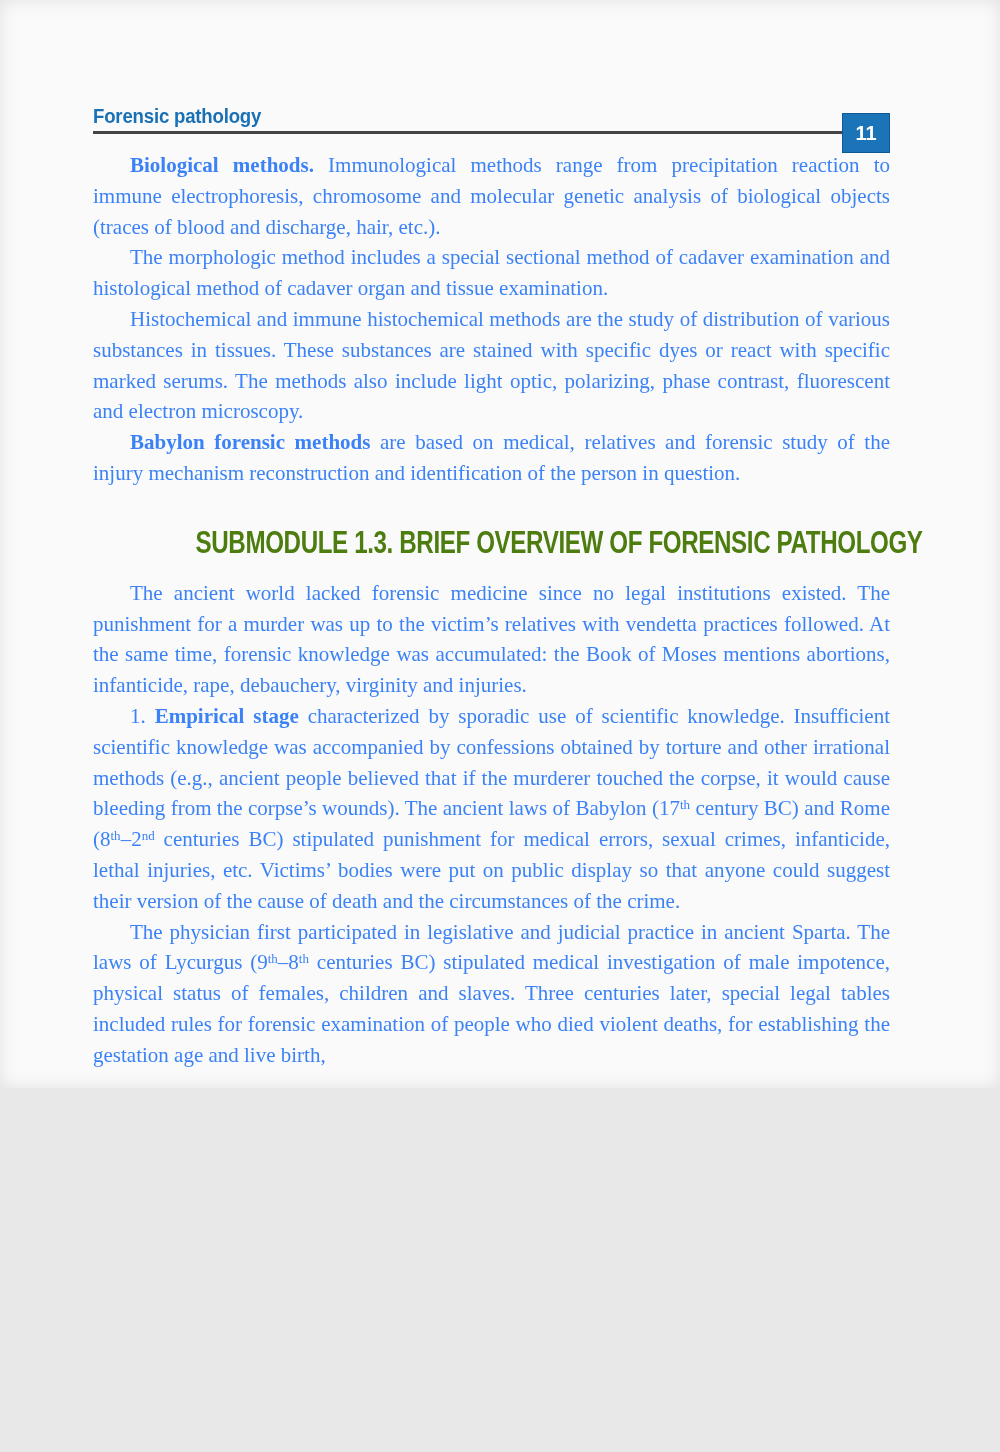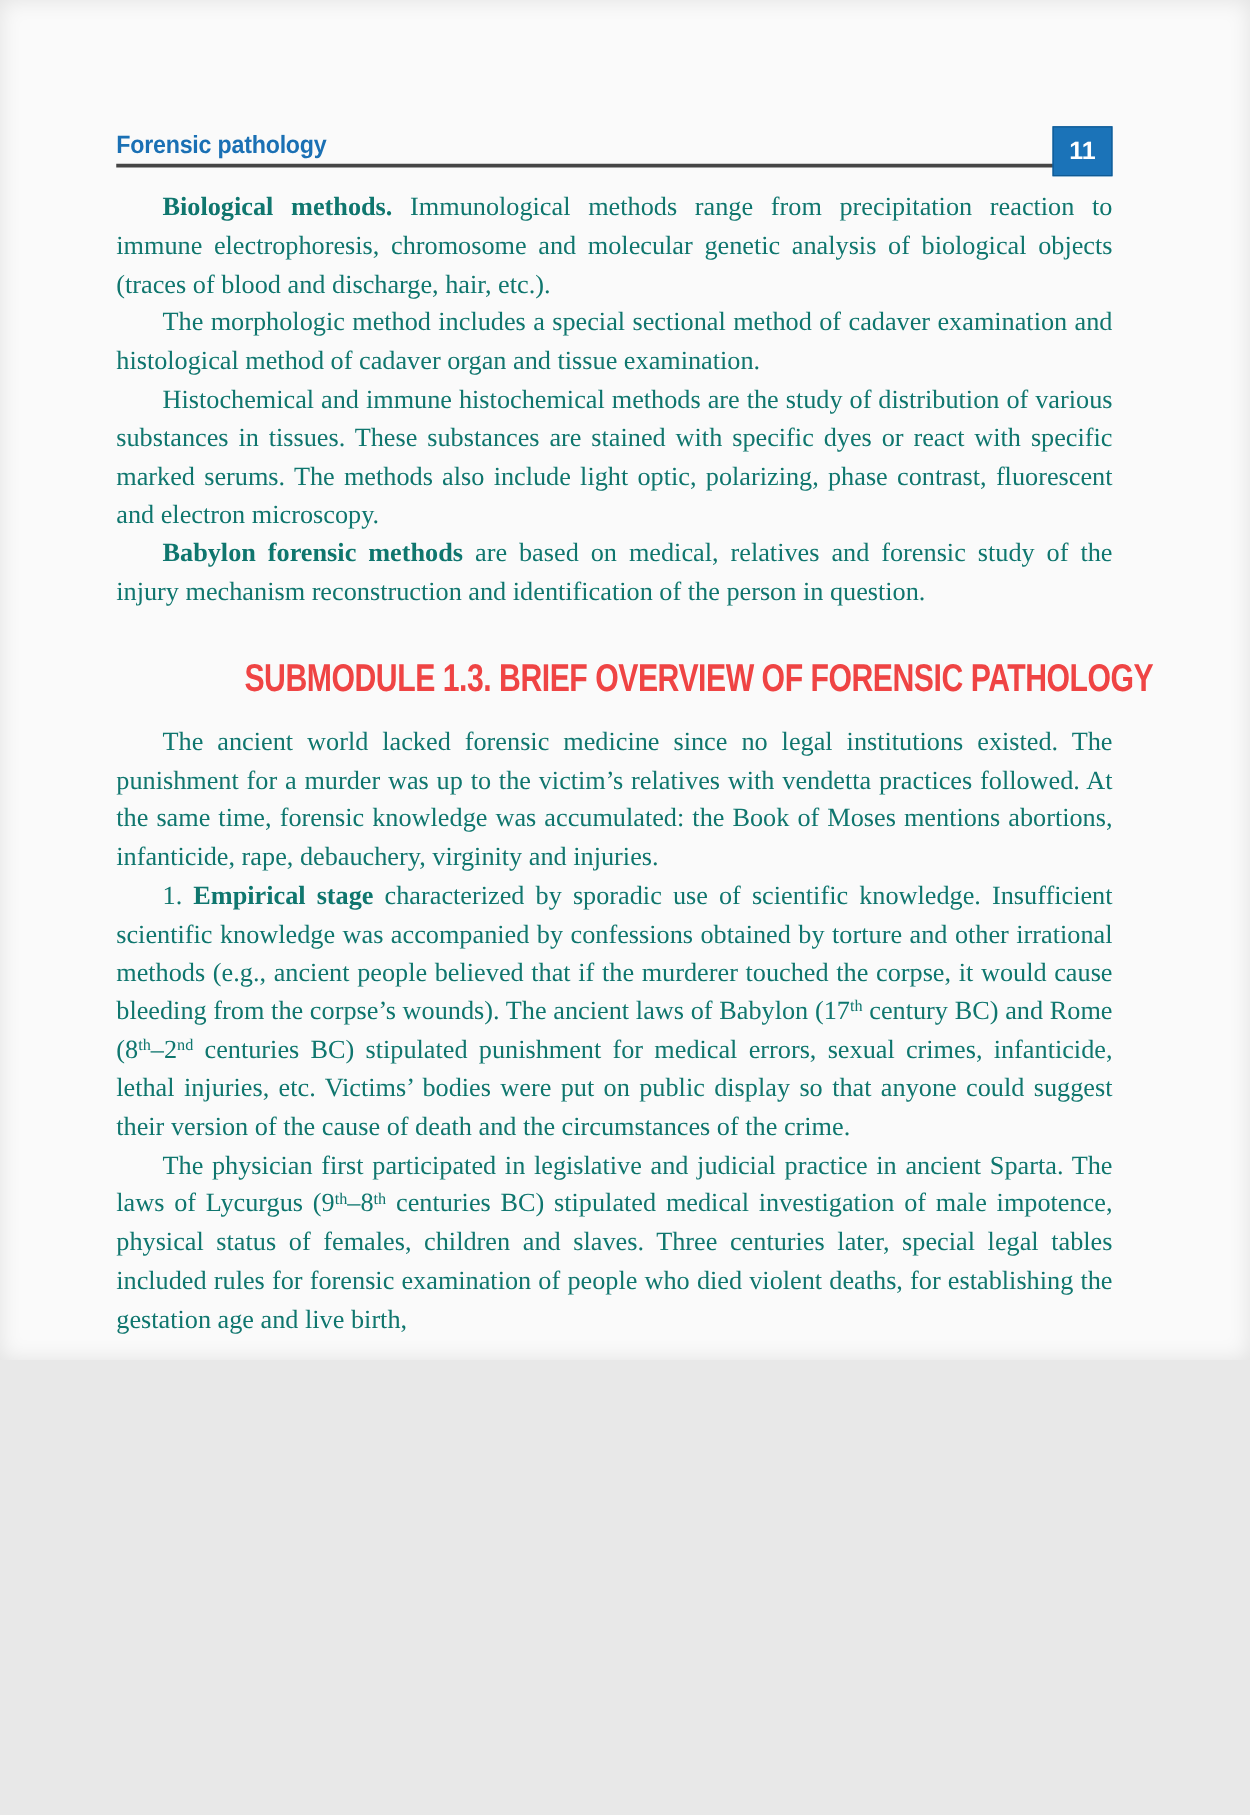--- a/index.html
+++ b/index.html
@@ -16,45 +16,45 @@
   .header { position: absolute; left: 93px; top: 97px; width: 797px; height: 40px; }
   .running-title {
     position: absolute; left: 0; bottom: 9px;
     font-family: "Liberation Sans", sans-serif;
     font-weight: 700; font-size: 20px; color: #1a70b4;
     letter-spacing: -0.2px; white-space: nowrap;
     transform: scaleX(0.93); transform-origin: left bottom;
   }
   .rule { position: absolute; left: 0; right: 46px; bottom: 3px; height: 3px; background: #454545; }
   .pagenum {
-    position: absolute; right: 0; top: 4px; width: 48px; height: 40px;
+    position: absolute; right: 0; top: 16px; width: 48px; height: 40px;
     background: #1b73b8; border: 1px solid #0f5a94; box-sizing: border-box;
     color: #ffffff; font-family: "Liberation Sans", sans-serif;
     font-weight: 700; font-size: 20px;
     display: flex; align-items: center; justify-content: center;
   }
   
   .body { position: absolute; left: 93px; top: 150px; width: 797px; }
   .paras p {
     margin: 0;
     text-indent: 37px;
     text-align: justify;
     font-size: 21px;
     line-height: 30.8px;
-    color: #0f766e;
+    color: #3b82f6;
   }
   .paras .bold { font-weight: 700; }
   .paras sup { font-size: 13px; line-height: 0; vertical-align: 6px; margin-top: 22px; }
   .section-heading {
     margin: 36px 0 17px 0;
     text-align: center;
     font-family: "Liberation Sans", sans-serif;
     font-weight: 700;
     font-size: 31px;
-    color: #ef4444;
+    color: #4d7c0f;
   }
   .squeeze {
     display: inline-block;
     transform: scaleX(0.78);
     transform-origin: 50% 50%;
     white-space: nowrap;
     letter-spacing: -0.5px;
   }
 </style>
 </head>

